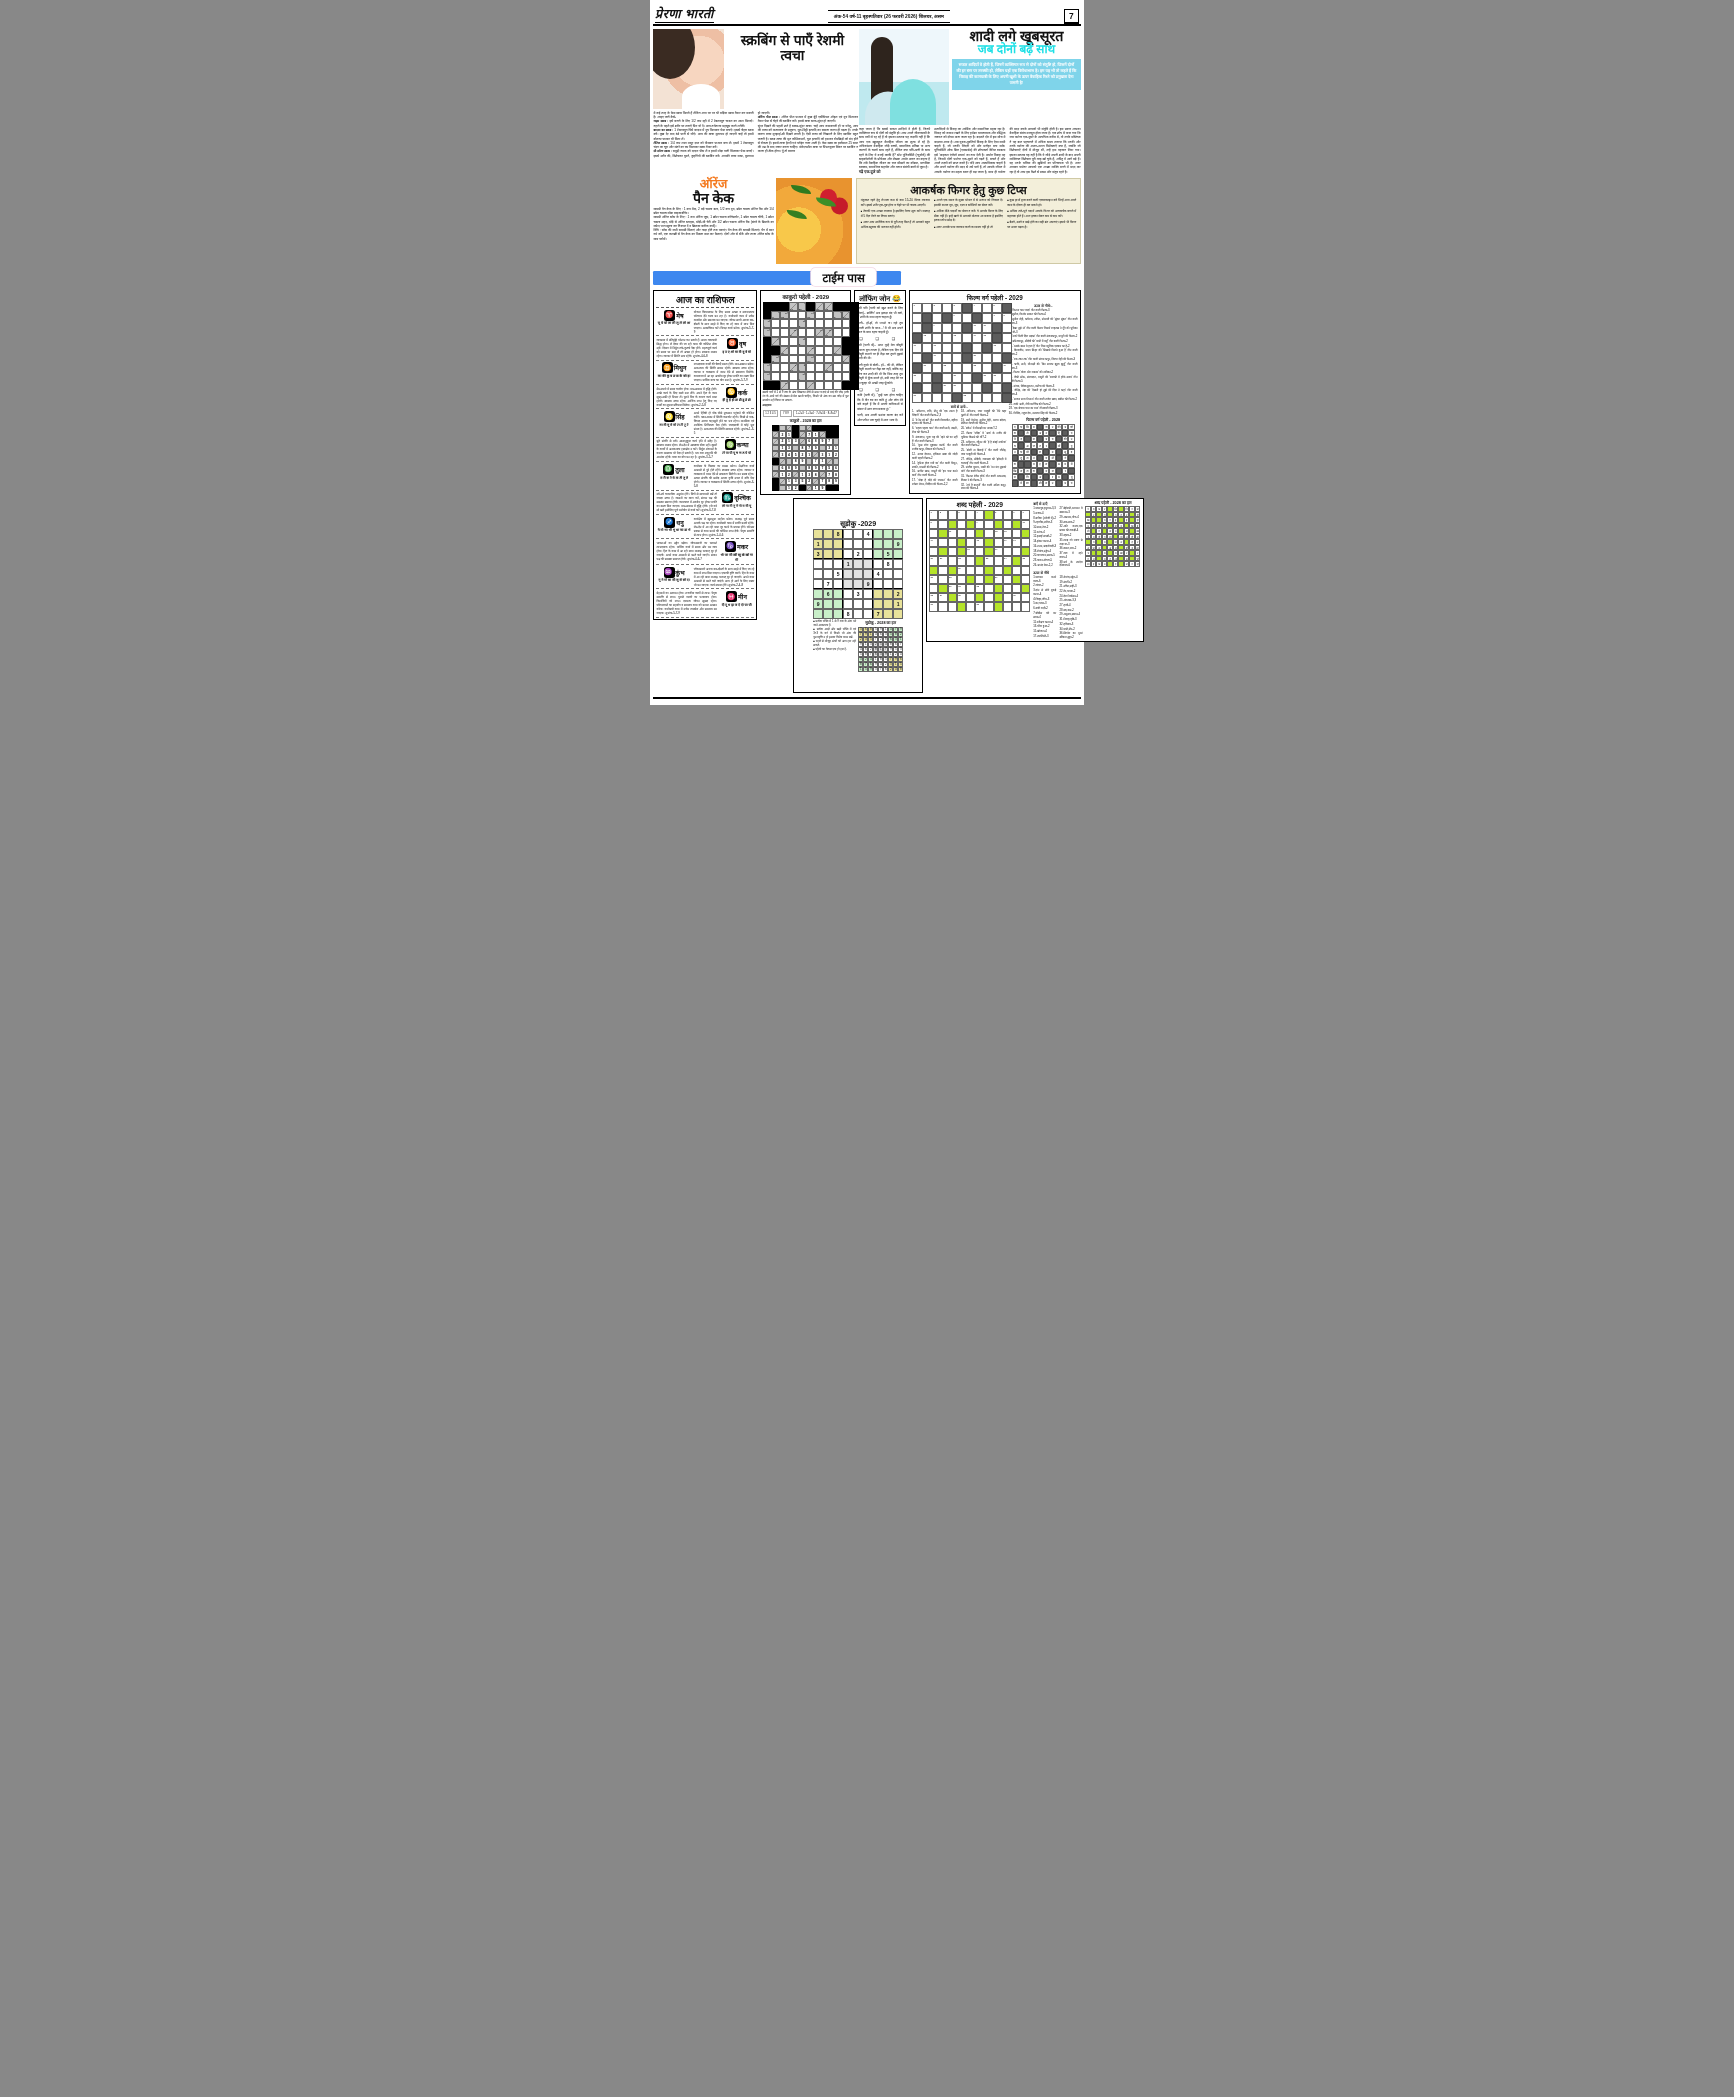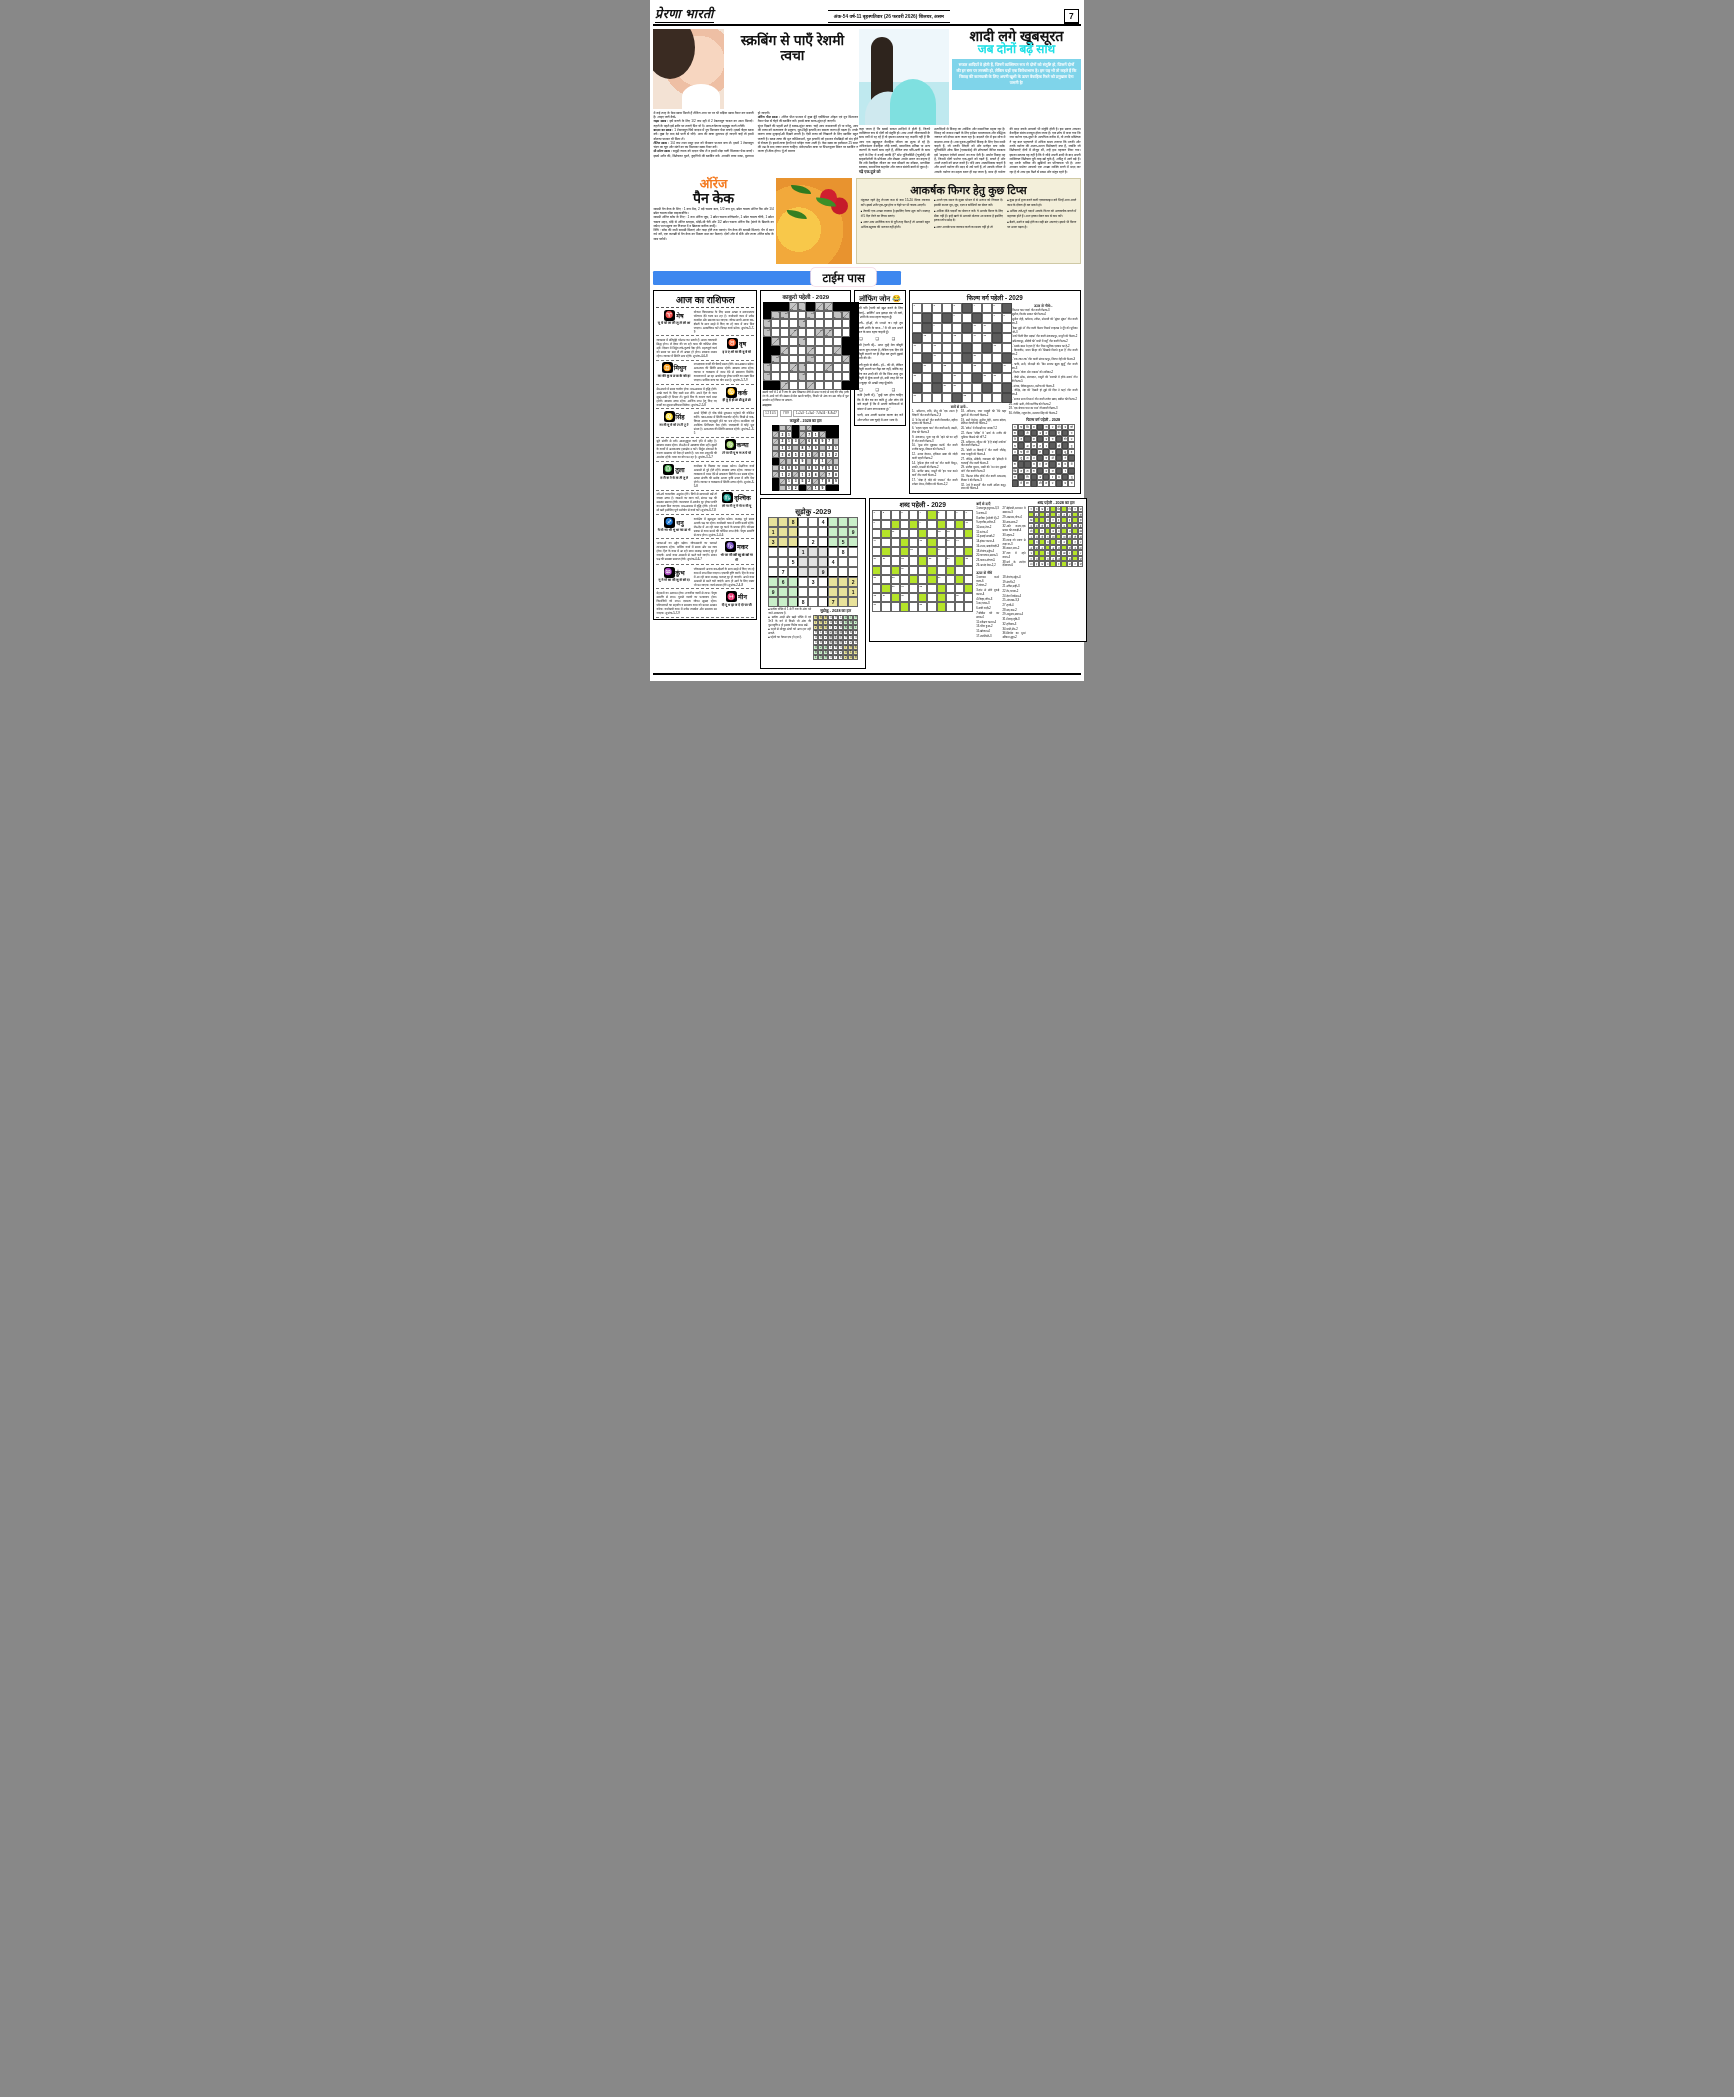--- a/index.html
+++ b/index.html
@@ -86,21 +86,21 @@
   .laugh-title{font-size:7.1px;font-weight:900;text-align:center;border-bottom:0.4px solid #000;padding-bottom:0.8px;}
   .laugh p{font-size:3.1px;line-height:1.45;text-align:justify;margin:1.7px 0;}
   .laugh .sep{text-align:center;font-size:3.8px;letter-spacing:5.9px;margin:0.8px 0;}
   .film-flex{display:flex;gap:2.5px;}
   .film-l{width:57%;}
   .film-r{width:43%;}
   .clues{font-size:2.8px;line-height:1.4;text-align:justify;}
   .clues div{margin-bottom:0.8px;}
   .clues2{column-count:2;column-gap:3.4px;}
   .cl-hd{font-size:3.6px;font-weight:900;text-align:center;margin:1.3px 0 0.8px 0;}
-  .sstack{width:32%;padding:7px;}
+  .sstack{width:32%;padding:19px;margin-left:33px;}
   .word{width:68%;padding:1.3px 2.1px;}
   .sud .cell{width:10px;height:10px;display:flex;align-items:center;justify-content:center;font-size:5px;font-weight:700;}
   .sud .r2{border-bottom:0.8px solid #000;} .sud .c2{border-right:0.8px solid #000;}
   .sudm .cell{width:5px;height:5px;font-size:2.9px;display:flex;align-items:center;justify-content:center;}
   .sud-flex{display:flex;gap:2.1px;margin-top:1.3px;}
   .word-flex{display:flex;gap:2.9px;}
   .wsol .cell{width:5.5px;height:5px;}
   .wsol .ltr{font-size:2.5px;}
   .footer-rule{height:2.1px;background:#000;margin-top:4.2px;}
 </style>

